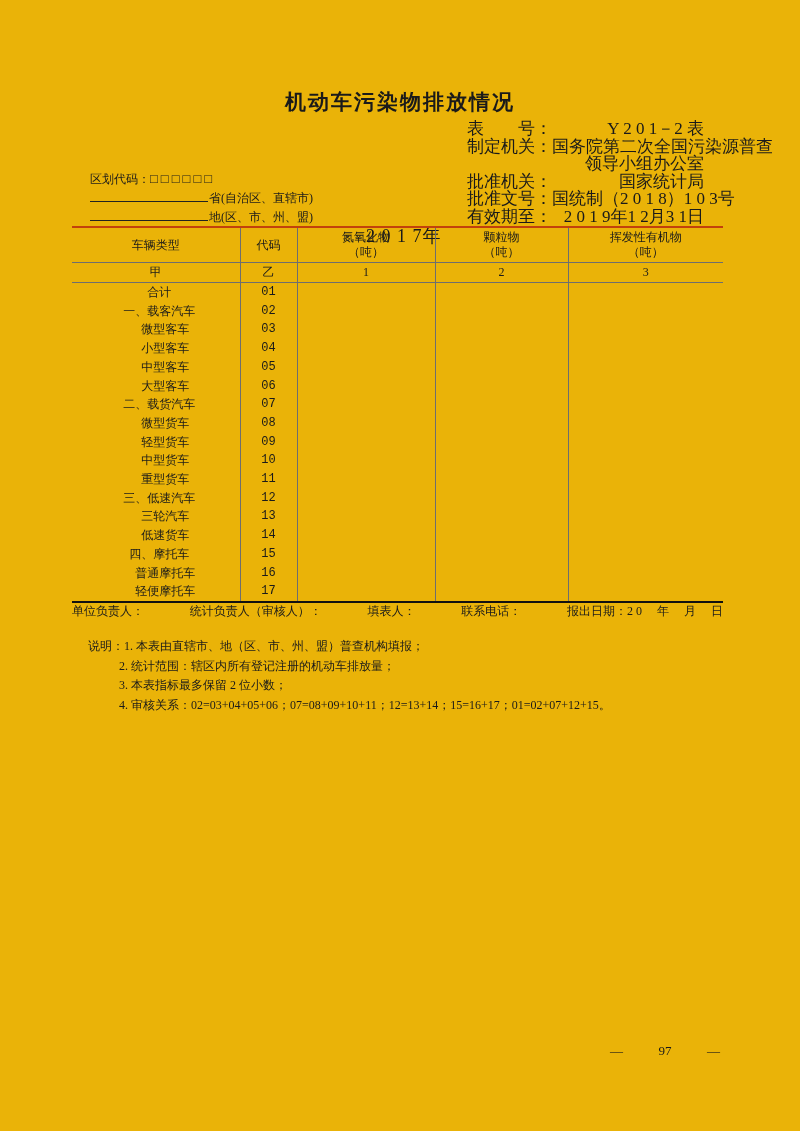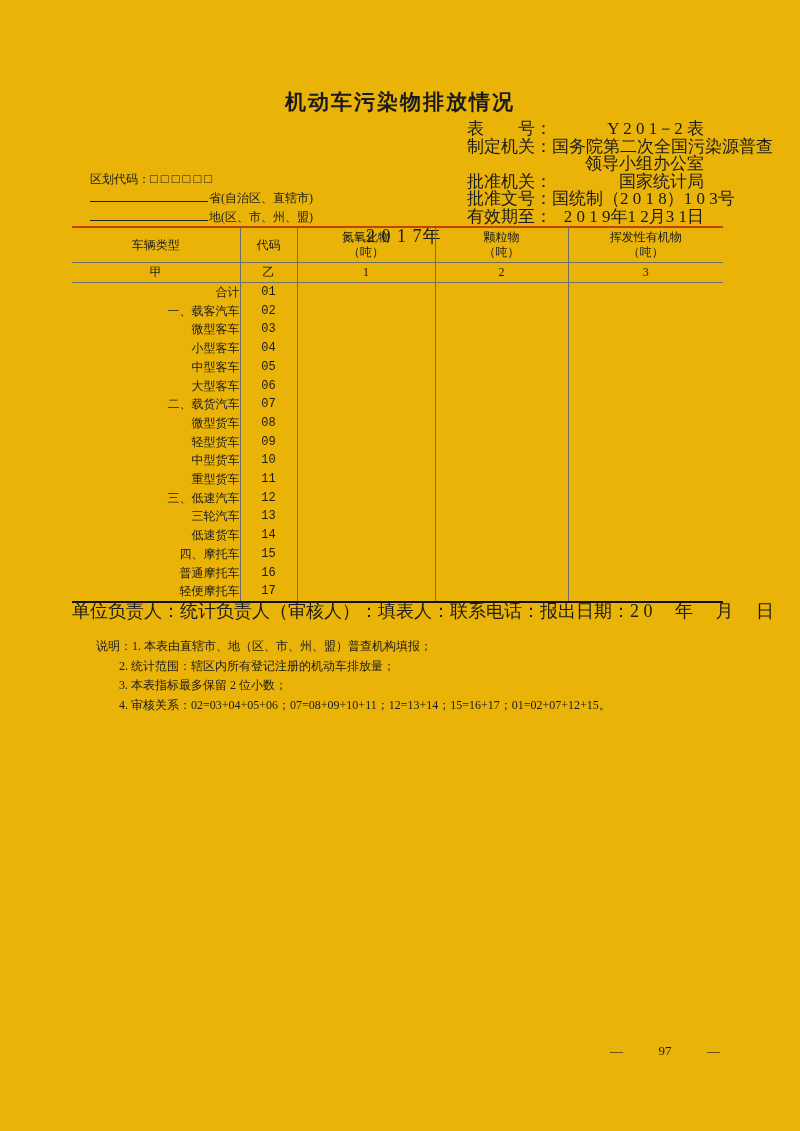--- a/index.html
+++ b/index.html
@@ -31,29 +31,29 @@
     position:absolute;left:72px;top:226px;width:651px;
     border-collapse:collapse;table-layout:fixed;
     border-top:2px solid #c2410c;border-bottom:2px solid #111;
     font-size:12px;
   }
   table.form th{font-weight:normal;}
   .hrow1 th{height:32px;vertical-align:middle;text-align:center;border-bottom:1px solid #6e6e6e;line-height:15px;}
   .hrow2 th{height:17px;text-align:center;border-bottom:1px solid #6e6e6e;line-height:17px;}
   table.form th.sep, table.form td.sep{border-right:1px solid #6e6e6e;}
   tbody td{height:18.7px;padding:0;line-height:18.7px;}
-  td.col-type{text-align:right;padding-left:7px;}
+  td.col-type{text-align:center;padding-left:7px;}
   td.col-type.indent{padding-left:19px;}
   td.col-code{text-align:center;font-family:Liberation Mono, monospace;}
   
-  .sig-row{position:absolute;left:72px;top:601px;width:651px;display:flex;justify-content:space-between;font-size:18px;line-height:20px;white-space:pre;}
+  .sig-row{position:absolute;left:72px;top:601px;width:651px;display:flex;justify-content:space-between;font-size:12px;line-height:20px;white-space:pre;}
   
   .notes{position:absolute;left:88px;top:637px;font-size:12px;line-height:19.5px;}
   .notes .first{display:flex;}
-  .notes .nlabel{white-space:pre;margin-left:8px;}
+  .notes .nlabel{white-space:pre;}
   .notes .nitem{white-space:pre;}
   .notes .rest{margin-left:31px;}
   
   .pageno{position:absolute;left:610px;top:1043px;width:110px;display:flex;justify-content:space-between;align-items:center;font-size:13px;}
 </style>
 </head>
 <body>
 
 <div class="page">
 

